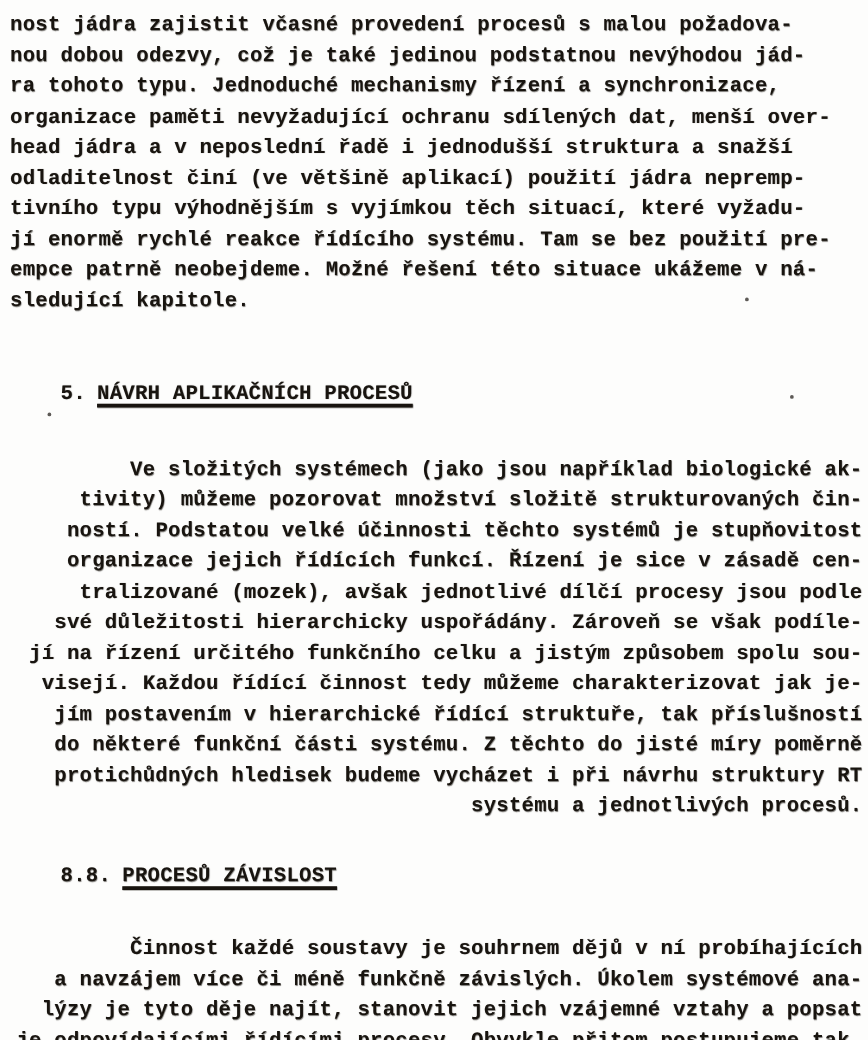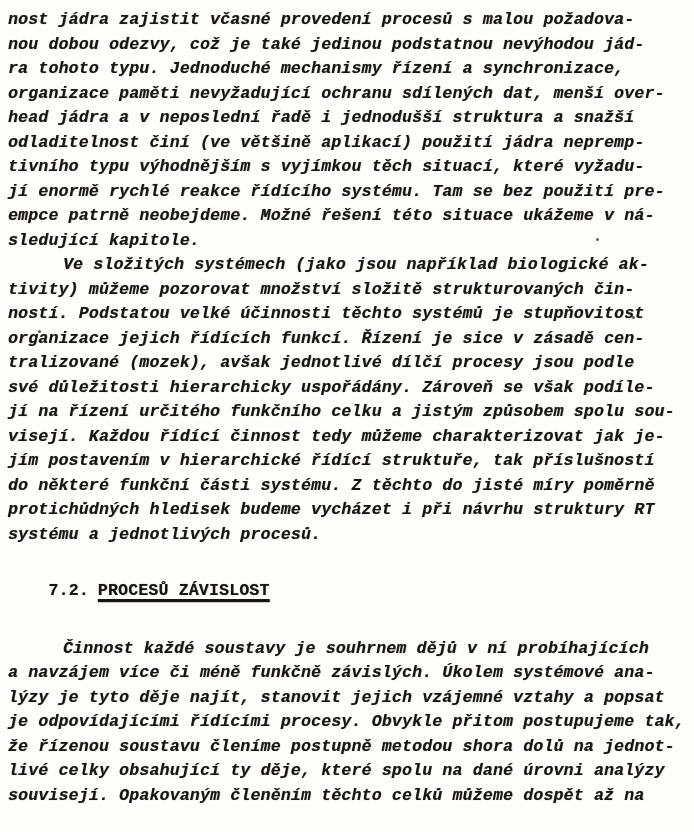--- a/index.html
+++ b/index.html
@@ -20,24 +20,24 @@
     font-size: 16.5px;
     line-height: 24.5px;
     letter-spacing: 0.2px;
     color: #18140f;
     text-shadow: 0.4px 0.4px 0.7px rgba(24, 20, 15, 0.55);
     overflow: hidden;
   }
   .para {
     margin: 0;
     white-space: pre;            
-    font-style: italic;
   }
   .para.indent {
     text-indent: 55px;           
+    text-align: right;
   }
   .heading {
     margin: 0;
     font-size: 16.5px;
     white-space: pre;
   }
   .heading-5 {
     margin: 25px 0 12px 0;
   }
   .heading-5-1 {
@@ -69,36 +69,39 @@
 nou dobou odezvy, což je také jedinou podstatnou nevýhodou jád-
 ra tohoto typu. Jednoduché mechanismy řízení a synchronizace,
 organizace paměti nevyžadující ochranu sdílených dat, menší over-
 head jádra a v neposlední řadě i jednodušší struktura a snažší
 odladitelnost činí (ve většině aplikací) použití jádra nepremp-
 tivního typu výhodnějším s vyjímkou těch situací, které vyžadu-
 jí enormě rychlé reakce řídícího systému. Tam se bez použití pre-
 empce patrně neobejdeme. Možné řešení této situace ukážeme v ná-
 sledující kapitole.</div>
 
+  <h2 class="heading heading-5">
+    <span class="hnum">5.</span><span class="htitle">NÁVRH APLIKAČNÍCH PROCESŮ</span>
+  </h2>
 
   <div class="para indent">Ve složitých systémech (jako jsou například biologické ak-
 tivity) můžeme pozorovat množství složitě strukturovaných čin-
 ností. Podstatou velké účinnosti těchto systémů je stupňovitost
 organizace jejich řídících funkcí. Řízení je sice v zásadě cen-
 tralizované (mozek), avšak jednotlivé dílčí procesy jsou podle
 své důležitosti hierarchicky uspořádány. Zároveň se však podíle-
 jí na řízení určitého funkčního celku a jistým způsobem spolu sou-
 visejí. Každou řídící činnost tedy můžeme charakterizovat jak je-
 jím postavením v hierarchické řídící struktuře, tak příslušností
 do některé funkční části systému. Z těchto do jisté míry poměrně
 protichůdných hledisek budeme vycházet i při návrhu struktury RT
 systému a jednotlivých procesů.</div>
 
   <h3 class="heading heading-5-1">
-    <span class="hnum">7.2.</span><span class="htitle">PROCESŮ ZÁVISLOST</span>
+    <span class="hnum">8.8.</span><span class="htitle">PROCESŮ ZÁVISLOST</span>
   </h3>
 
   <div class="para indent">Činnost každé soustavy je souhrnem dějů v ní probíhajících
 a navzájem více či méně funkčně závislých. Úkolem systémové ana-
 lýzy je tyto děje najít, stanovit jejich vzájemné vztahy a popsat
 je odpovídajícími řídícími procesy. Obvykle přitom postupujeme tak,
 že řízenou soustavu členíme postupně metodou shora dolů na jednot-
 livé celky obsahující ty děje, které spolu na dané úrovni analýzy
 souvisejí. Opakovaným členěním těchto celků můžeme dospět až na</div>
 

